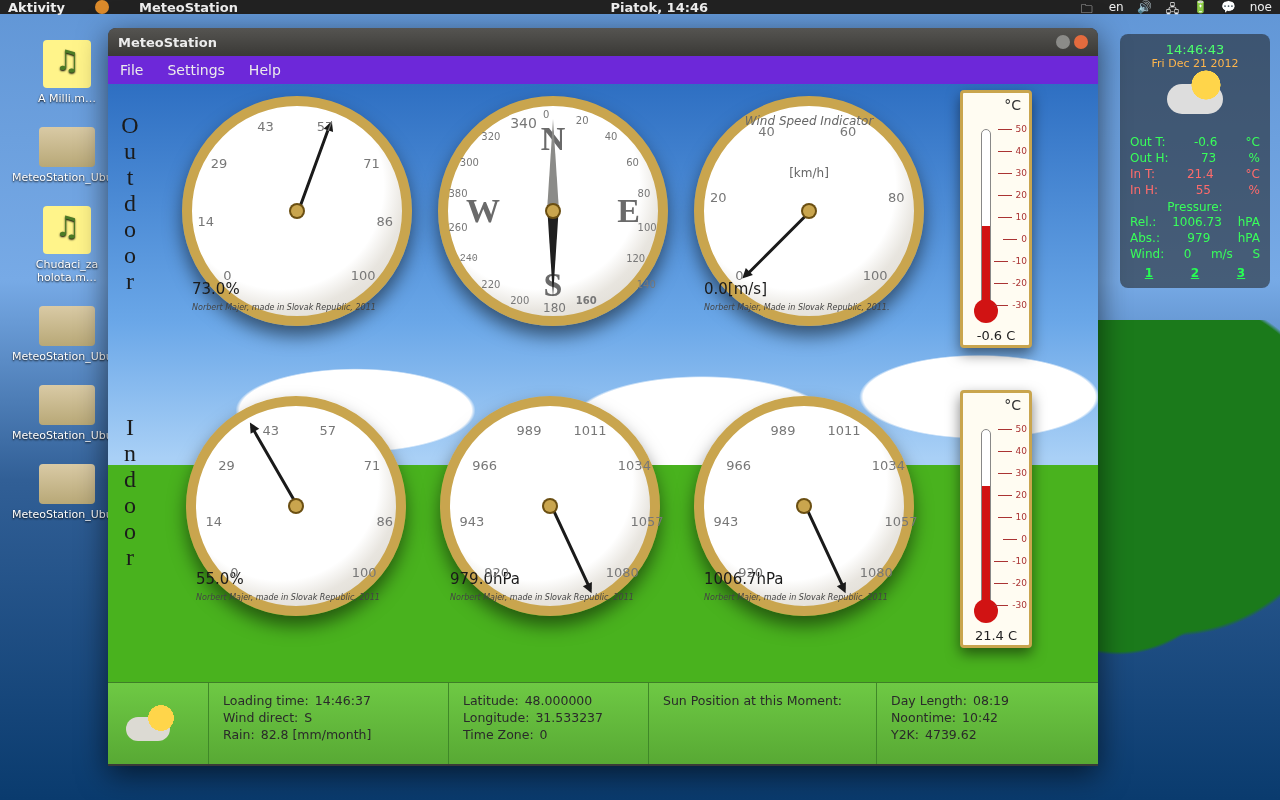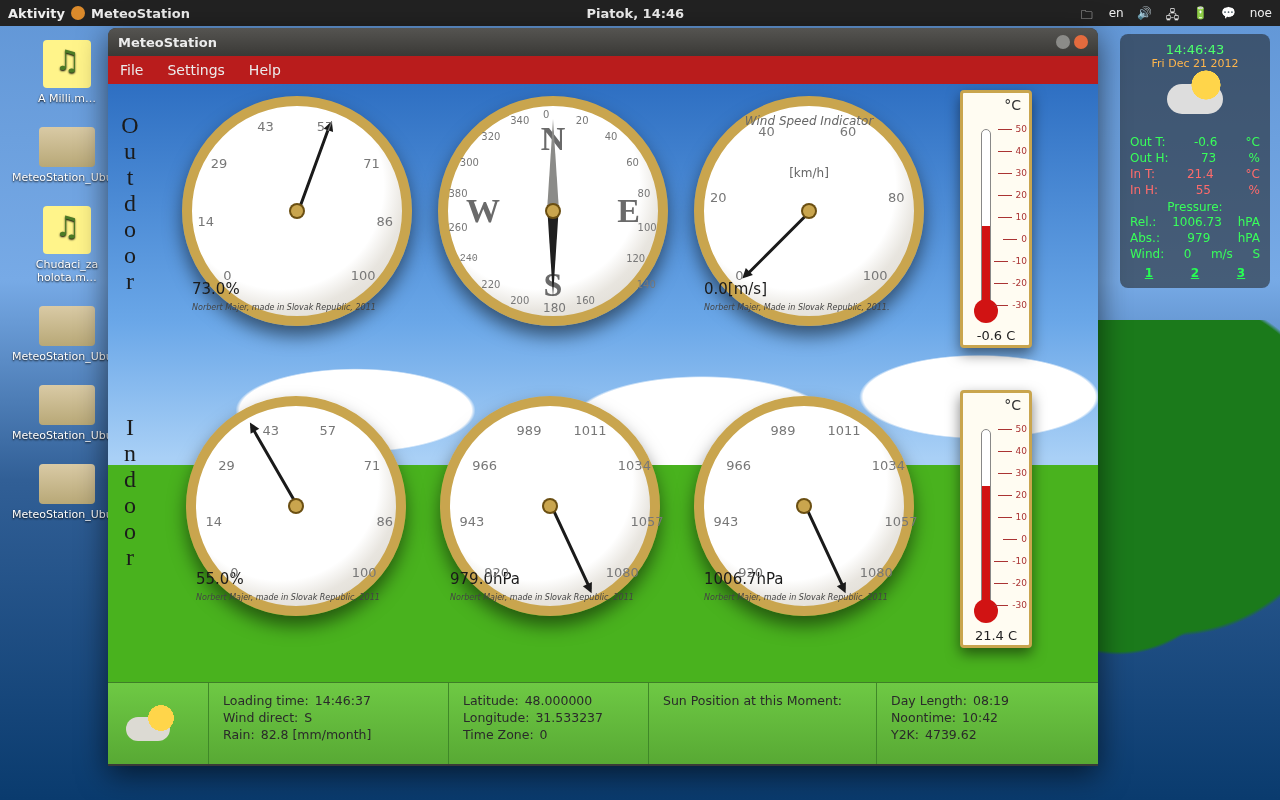--- a/index.html
+++ b/index.html
@@ -11,23 +11,23 @@
   background: linear-gradient(to bottom,#6196d6 0%,#77aae6 35%,#315f96 60%,#0a3b6e 100%);
 }
 #palm {
   position:absolute; right:0; top:320px; width:360px; height:480px;
   background: radial-gradient(circle at 70% 30%, #1b7a1b 0 40%, transparent 41%),
               radial-gradient(circle at 55% 45%, #1b7a1b 0 35%, transparent 36%);
 }
 
 
 #topbar {
-  position:absolute; top:0; left:0; right:0; height:26px;
+  position:absolute; top:0; left:0; right:0; height:14px;
   background:#222; color:#eee; font-size:13px; font-weight:bold;
-  display:flex; align-items:center; padding:0 8px;
+  display:flex; align-items:center; padding:0 8px;gap:24px;
 }
 #topbar .task-icon { width:14px; height:14px; background:#db8a2b; border-radius:50%; margin:0 6px; }
 #topbar .spacer { flex:1; }
 #topbar .tray { display:flex; gap:14px; align-items:center; font-weight:normal;}
 #topbar .tray span { font-size:12px; }
 #topbar .icon { width:14px; height:14px; display:inline-block; }
 
 
 #deskicons { position:absolute; left:12px; top:40px; width:110px; }
 .deskicon { text-align:center; color:#fff; font-size:11px; margin-bottom:22px; text-shadow:0 1px 2px #000; }
@@ -67,21 +67,21 @@
 #titlebar {
   height:28px; background:linear-gradient(#555451,#3a3936);
   border-radius:8px 8px 0 0; display:flex; align-items:center; padding:0 10px;
   color:#ececec; font-weight:bold; font-size:13px;
 }
 #titlebar .ctl { margin-left:auto; display:flex; gap:4px;}
 #titlebar .ctl b {width:14px;height:14px;border-radius:50%;display:inline-block;}
 #titlebar .ctl .mn{background:#8b8b88;} #titlebar .ctl .cl{background:#e46b3e;}
 
 #menubar {
-  height:28px; background:#b91c1c; display:flex; align-items:center; gap:24px;
+  height:28px; background:#6d28d9; display:flex; align-items:center; gap:24px;
   padding:0 12px; color:#ececec; font-size:14px;
 }
 #menubar span{cursor:pointer;}
 
 
 #content {
   position:relative; height:680px;
   background:
     linear-gradient(to bottom, transparent 0 56%, #49b21e 56% 100%),
     radial-gradient(ellipse 200px 70px at 25% 48%, #fff 0 58%, transparent 60%),
@@ -309,30 +309,30 @@
         <div class="cneedle"></div>
         <div class="pivot"></div>
       <span class="tick-num" style="font-size: 10px; left: 95px; top: 3px;">0</span>
           <span class="tick-num" style="font-size: 10px; left: 127.834px; top: 8.78951px;">20</span>
           <span class="tick-num" style="font-size: 10px; left: 156.708px; top: 25.4597px;">40</span>
           <span class="tick-num" style="font-size: 10px; left: 178.138px; top: 51px;">60</span>
           <span class="tick-num" style="font-size: 10px; left: 189.542px; top: 82.3298px;">80</span>
           <span class="tick-num" style="font-size: 10px; left: 189.542px; top: 115.67px;">100</span>
           <span class="tick-num" style="font-size: 10px; left: 178.138px; top: 147px;">120</span>
           <span class="tick-num" style="font-size: 10px; left: 156.708px; top: 172.54px; margin-left: 32px;">140</span>
-          <span class="tick-num" style="font-size: 10px; left: 127.834px; top: 189.21px;">160</span>
+          <span class="tick-num" style="font-size: 10px; left: 127.834px; top: 189.21px; font-weight: bold;">160</span>
           <span class="tick-num" style="font-size: 12px; left: 95px; top: 195px;">180</span>
           <span class="tick-num" style="font-size: 10px; left: 62.1661px; top: 189.21px;">200</span>
           <span class="tick-num" style="font-size: 10px; left: 33.2924px; top: 172.54px;">220</span>
           <span class="tick-num" style="font-size: 10px; left: 11.8616px; top: 147px; font-family: Liberation Mono, monospace;">240</span>
           <span class="tick-num" style="font-size: 10px; left: 0.458456px; top: 115.67px;">260</span>
           <span class="tick-num" style="font-size: 10px; left: 0.458456px; top: 82.3298px;">380</span>
           <span class="tick-num" style="font-size: 10px; left: 11.8616px; top: 51px;">300</span>
           <span class="tick-num" style="font-size: 10px; left: 33.2924px; top: 25.4597px;">320</span>
-          <span class="tick-num" style="font-size: 10px; left: 62.1661px; top: 8.78951px;">340</span>
+          <span class="tick-num" style="font-size: 14px; left: 62.1661px; top: 8.78951px;">340</span>
         </div>
 
       <div class="gauge" style="left:586px;top:12px" id="g-wind">
         <div class="tiny" style="position:absolute;top:8px;left:0;right:0;text-align:center;font-style:italic">Wind Speed Indicator</div>
         <div class="tiny" style="position:absolute;top:60px;left:0;right:0;text-align:center">[km/h]</div>
         <div class="needle" style="transform:rotate(45deg)"></div>
           <div class="pivot"></div>
         <div class="val">0.0[m/s]</div>
         <div class="maker">Norbert Majer, Made in Slovak Republic, 2011.</div>
       <span class="tick-num" style="left: 31.3604px; top: 161.64px;">0</span>

